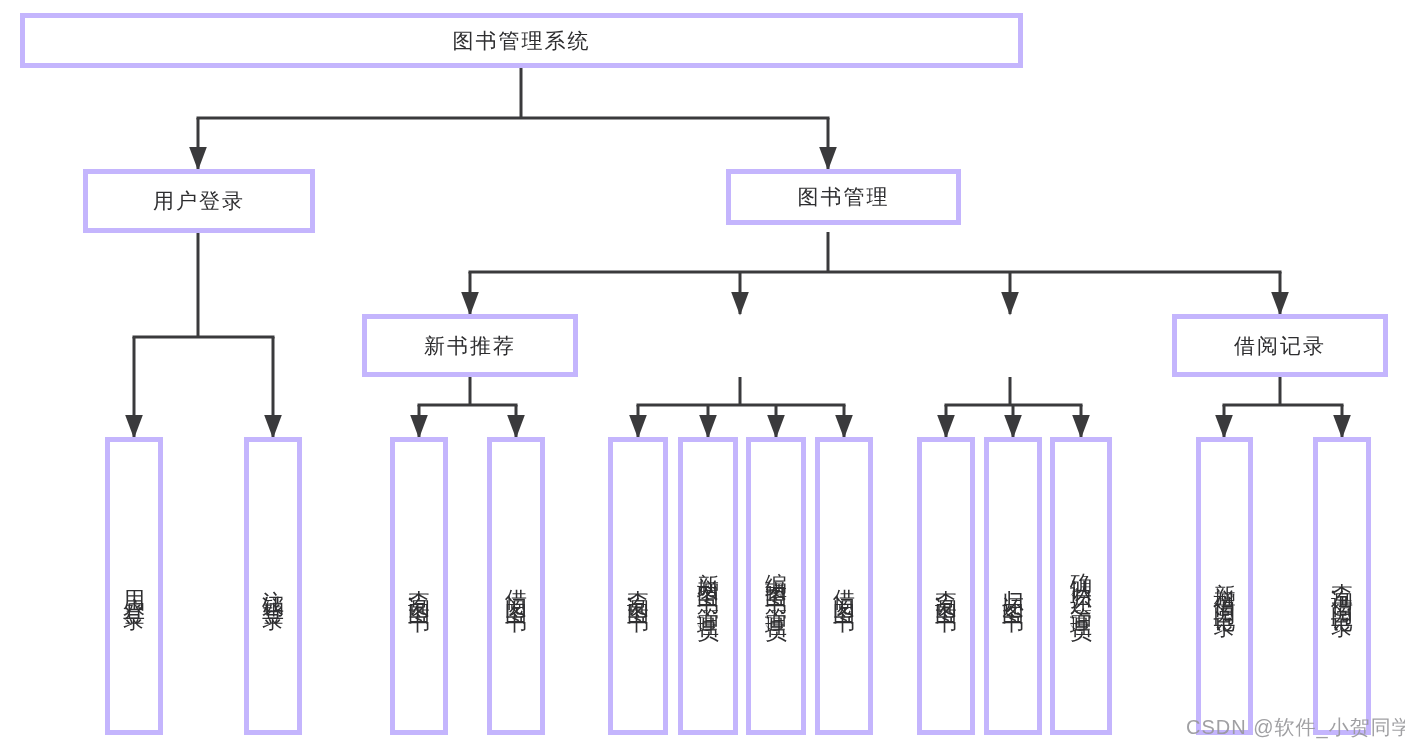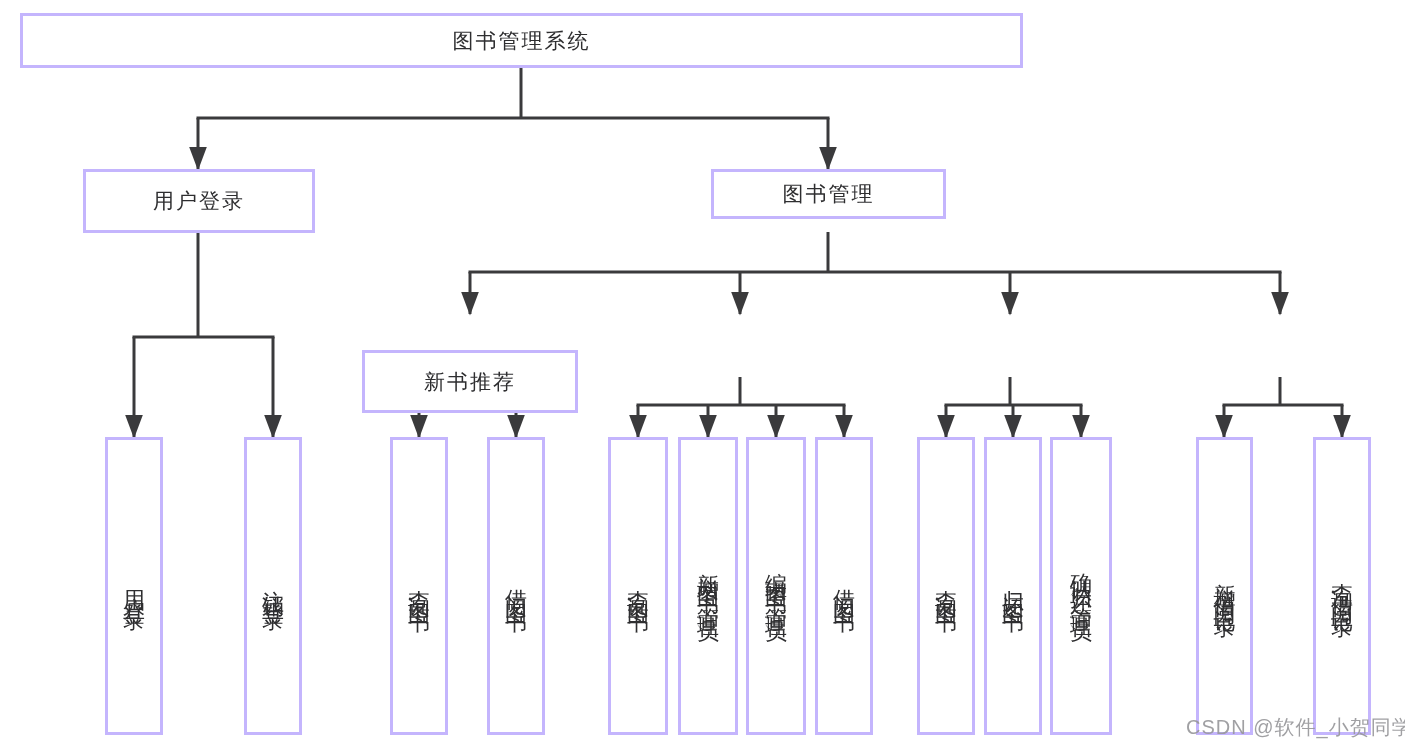--- a/index.html
+++ b/index.html
@@ -18,36 +18,36 @@
   }
   .edges {
     position: absolute;
     left: 0;
     top: 0;
     pointer-events: none;
   }
   .node {
     position: absolute;
     background: #ffffff;
-    border: 3px solid #c4b5fd;
+    border: 5px solid #c4b5fd;
     display: flex;
     align-items: center;
     justify-content: center;
     color: #2e2e30;
   }
   .hnode {
     font-size: 21px;
     letter-spacing: 2px;
     white-space: nowrap;
   }
   .root-node {
     left: 20px; top: 13px; width: 1003px; height: 55px;
   }
   .l2 { height: 64px; top: 169px; }
-  .l3 { top: 314px; height: 63px; width: 216px; margin-top: 36px; }
+  .l3 { top: 314px; height: 63px; width: 216px; }
   .leaf {
     top: 437px;
     height: 298px;
     width: 58px;
   }
   .vtext {
     writing-mode: vertical-rl;
     text-orientation: mixed;
     font-size: 22px;
     letter-spacing: 7px;
@@ -121,26 +121,29 @@
     </g>
   </svg>
 
   <div class="node hnode root-node">
     <span>图书管理系统</span>
   </div>
 
   <div class="node hnode l2" style="left:83px;width:232px">
     <span>用户登录</span>
   </div>
-  <div class="node hnode l2" style="left:711px;width:235px;height:50px">
+  <div class="node hnode l2" style="left:726px;width:235px;height:56px">
     <span>图书管理</span>
   </div>
 
   <div class="node hnode l3" style="left:362px">
     <span>新书推荐</span>
+  </div>
+  <div class="node hnode l3" style="left:1172px">
+    <span>借阅记录</span>
   </div>
 
   <div class="node leaf" style="left:105px">
     <span class="vtext">用户登录</span>
   </div>
   <div class="node leaf" style="left:244px">
     <span class="vtext">注销登录</span>
   </div>
 
   <div class="node leaf" style="left:390px">

